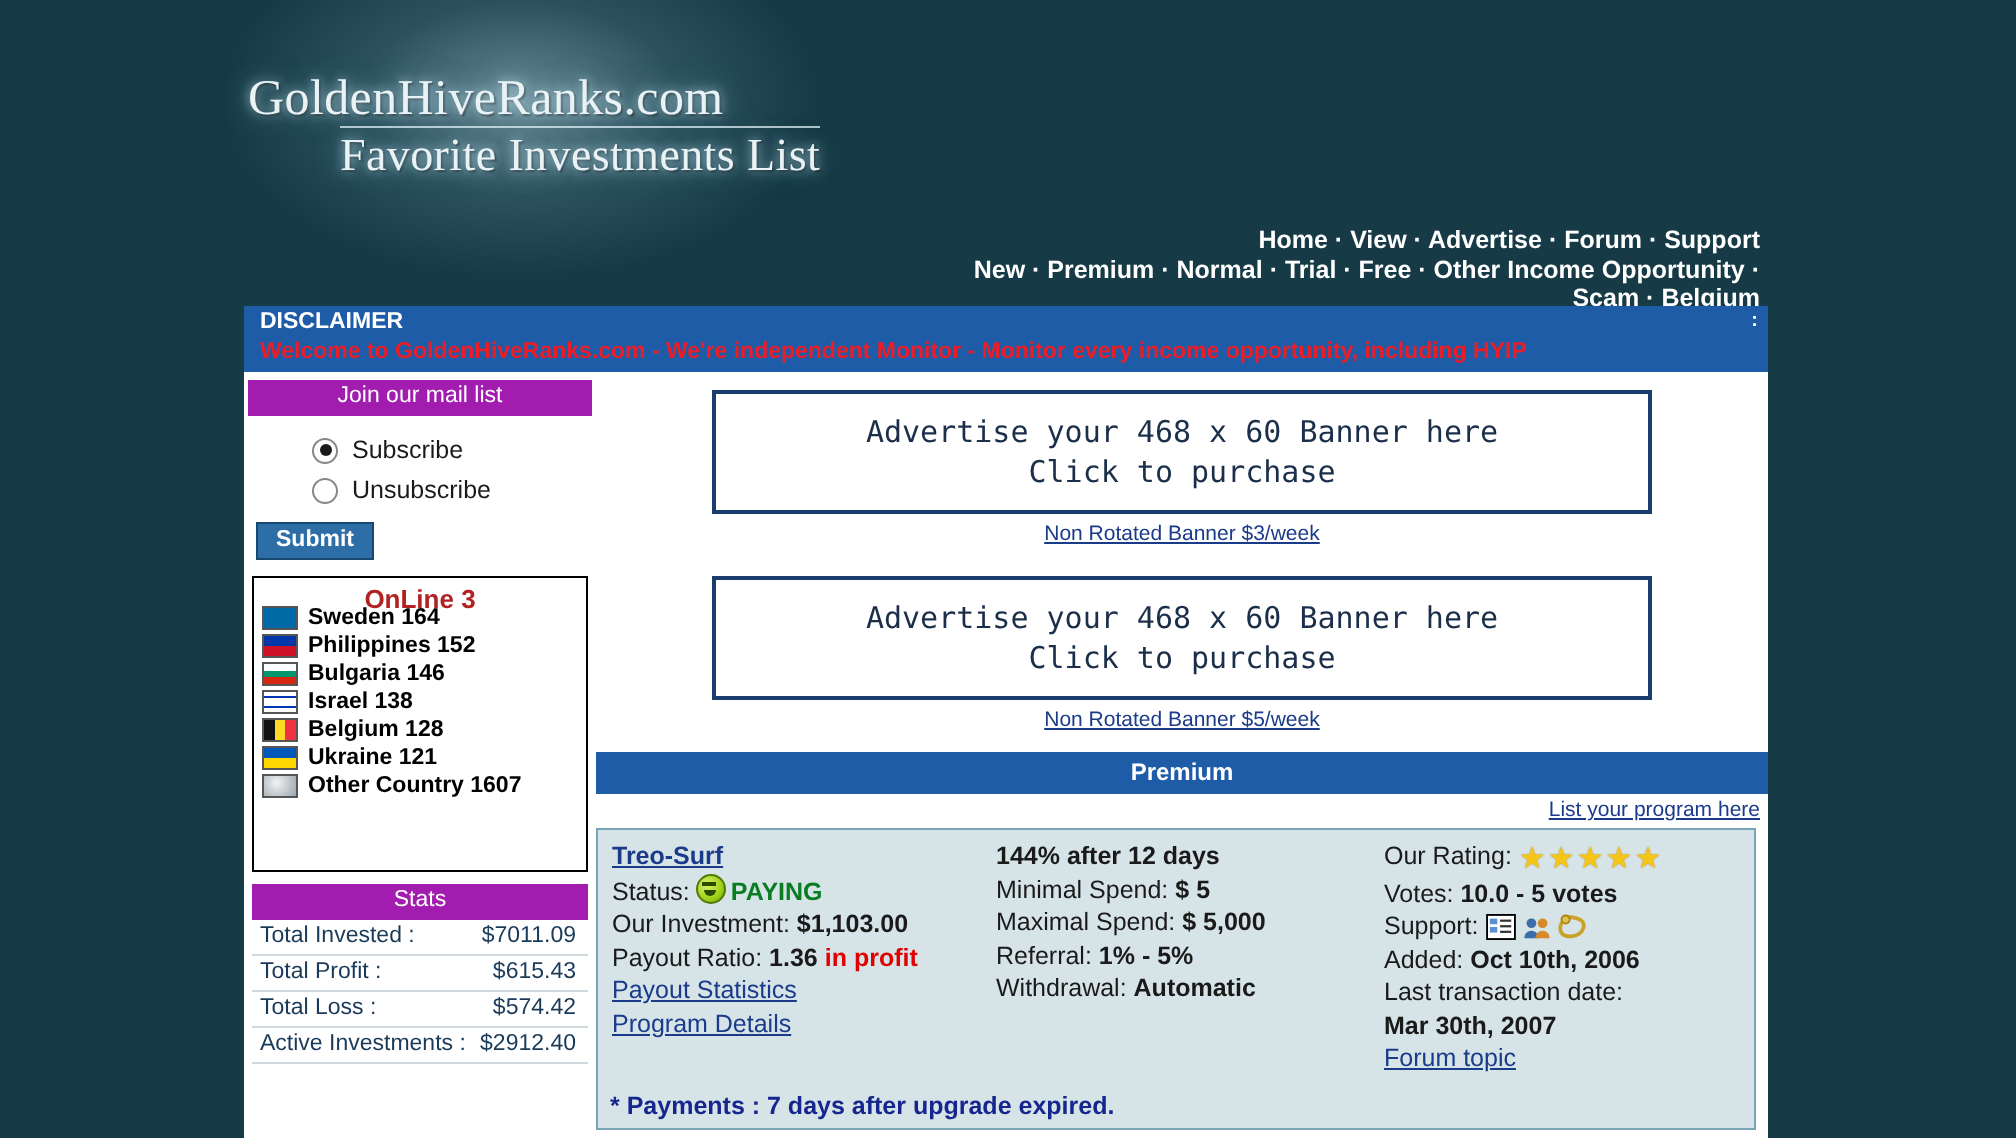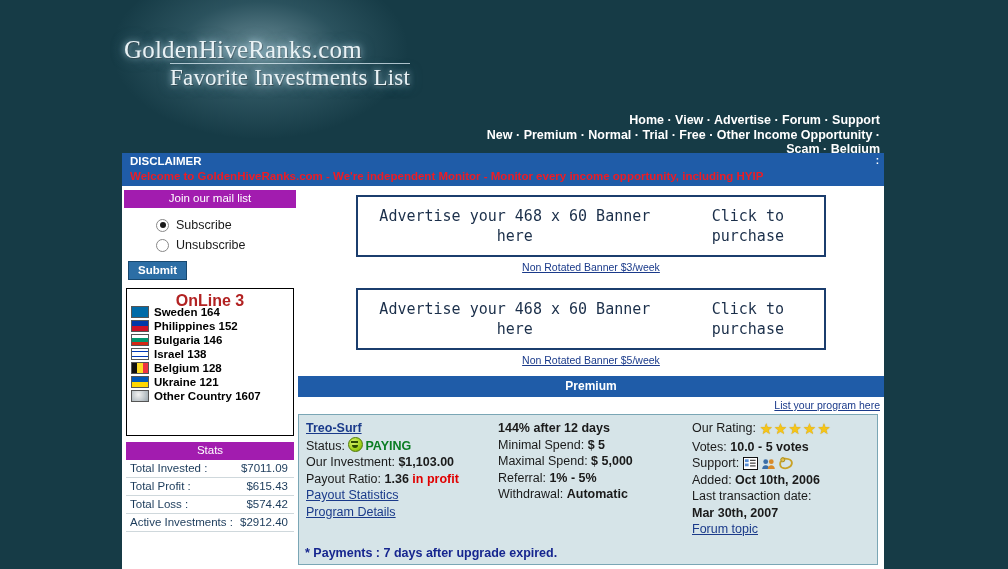--- a/index.html
+++ b/index.html
@@ -97,41 +97,41 @@
     margin: 9px 0 0 2px; padding: 2px 9px 3px 9px;
     background: #2c6ea5; color: #ffffff;
     font-size: 11.5px; font-weight: bold;
     border: 1px solid #17486f; display: inline-block; cursor: pointer;
   }
 
   .bordered-box { border: 1px solid #000000; margin: 6px 2px 0 2px; background: #ffffff; }
   .online-box { height: 146px; overflow: hidden; position: relative; }
   .online-title {
     text-align: center; color: #b22222;
-    font-size: 16px; font-weight: bold; padding: 3px 0 2px 0;
+    font-size: 13px; font-weight: bold; padding: 3px 0 2px 0;
   }
   .online-list { margin-top: -7px; }
   .online-item {
     display: flex; align-items: center;
     font-size: 11.5px; font-weight: bold; color: #000;
     padding: 1px 0 1px 4px;
   }
   .flag { width: 18px; height: 12px; margin-right: 5px; flex: 0 0 18px; border: 1px solid #555; box-sizing: border-box; }
 
   .stats-box { margin: 6px 2px 0 2px; }
   .stats-row { display: flex; border-bottom: 1px solid #cfd8dc; font-size: 11.5px; color: #1a3a5a; }
   .stats-row .k { flex: 1; padding: 2px 0 2px 4px; line-height: 13px; }
   .stats-row .v { text-align: right; padding: 2px 6px 2px 0; white-space: nowrap; }
 
   
   .banner-wrap { text-align: center; padding-top: 5px; }
   .banner {
     width: 466px; height: 58px; margin: 0 auto;
     border: 2px solid #1b3d6d; background: #ffffff;
-    display: flex; align-items: center; justify-content: center;
+    display: flex; flex-direction: column; align-items: center; justify-content: center;
     font-family: "DejaVu Sans Mono", monospace;
     color: #1b2f4a; font-size: 15px; line-height: 20px;
   }
   .banner-link { display: block; margin: 4px 0 10px 0; font-size: 10.5px; }
   a.ul { color: #1a3a8a; text-decoration: underline; }
 
   
   .premium-bar {
     background: #1f5ca8; color: #ffffff; text-align: center;
     font-weight: bold; font-size: 12px; padding: 3px 0 4px 0;

